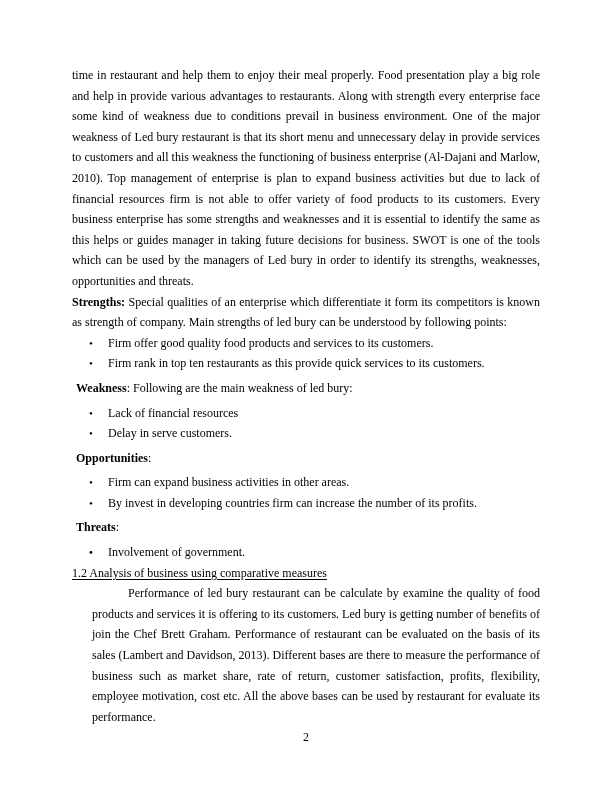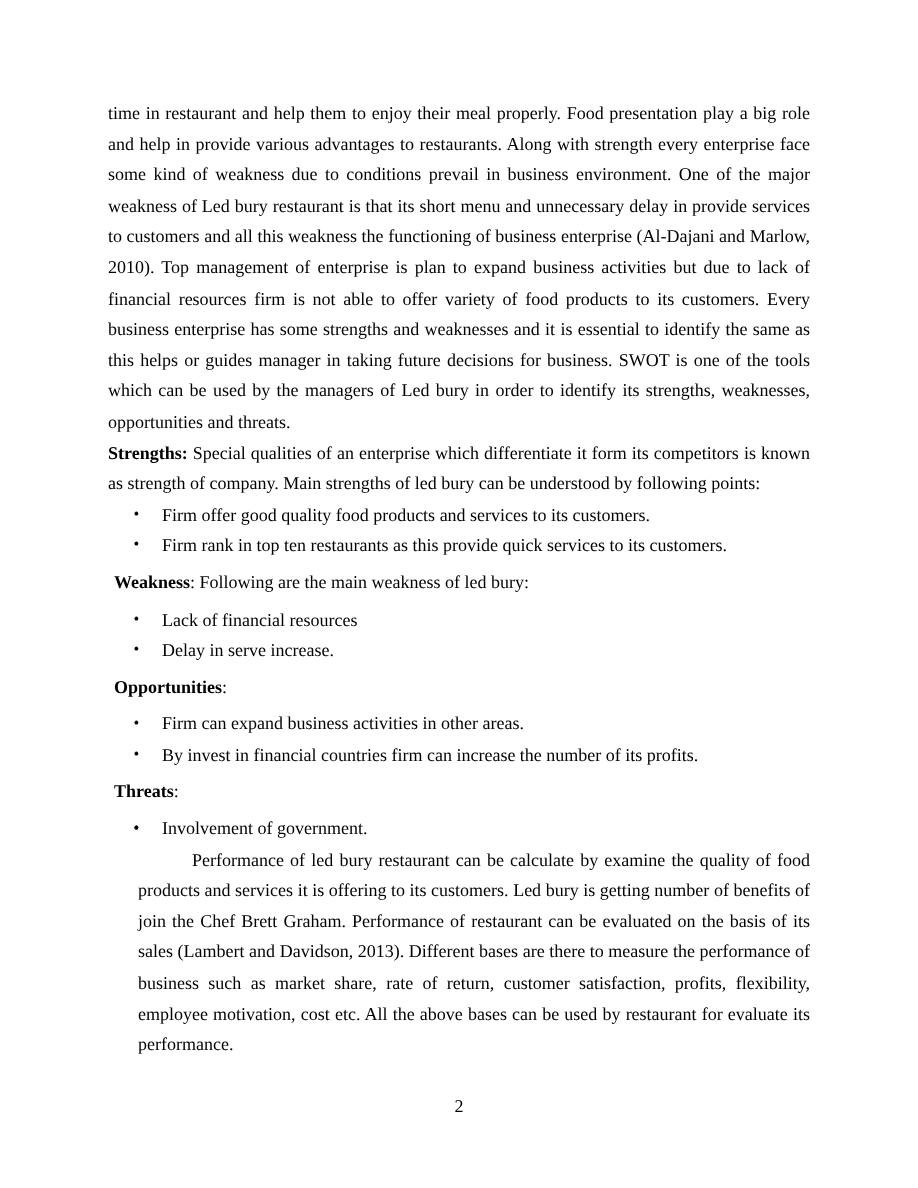--- a/index.html
+++ b/index.html
@@ -93,34 +93,35 @@
 
     <p class="para last-left"><span class="heading-inline">Strengths:</span><span> Special qualities of an enterprise which differentiate  it form its competitors is known as strength of company. Main strengths of led bury can be understood by following points:</span></p>
     <ul class="bullets">
       <li><span class="bullet">•</span><span>Firm offer good quality food products and services to its customers.</span></li>
       <li><span class="bullet">•</span><span>Firm rank in top ten restaurants as this provide quick services to its customers.</span></li>
     </ul>
 
     <p class="line"><span class="heading-inline">Weakness</span><span>: Following are the main weakness of led bury:</span></p>
     <ul class="bullets">
       <li><span class="bullet">•</span><span>Lack of financial resources</span></li>
-      <li><span class="bullet">•</span><span>Delay in serve increase.</span></li>
+      <li><span class="bullet">•</span><span>Delay in serve customers.</span></li>
     </ul>
 
     <p class="line"><span class="heading-inline">Opportunities</span><span>:</span></p>
     <ul class="bullets">
       <li><span class="bullet">•</span><span>Firm can expand business activities in other areas.</span></li>
-      <li><span class="bullet">•</span><span>By invest in financial countries firm can increase the number of its profits.</span></li>
+      <li><span class="bullet">•</span><span>By invest in developing countries firm can increase the number of its profits.</span></li>
     </ul>
 
     <p class="line"><span class="heading-inline">Threats</span><span>:</span></p>
     <ul class="bullets">
       <li><span class="bullet">•</span></li>
       <li><span class="bullet">•</span><span>Involvement of government.</span></li>
     </ul>
 
+    <p class="section-title">1.2 Analysis of business using comparative measures</p>
 
     <p class="para indent">Performance of led bury restaurant can be calculate by examine the quality of food products and services it is offering to its customers. Led bury is getting number of benefits of join the Chef Brett Graham. Performance of restaurant can be evaluated on the basis of its sales (Lambert and Davidson, 2013). Different bases are there to measure the performance of business such as market share, rate of return, customer satisfaction, profits, flexibility, employee motivation, cost etc. All the above bases can be used by restaurant for evaluate its performance.</p>
 
   </div>
 
   <div class="page-number">2</div>
 </div>
 
 </body></html>

